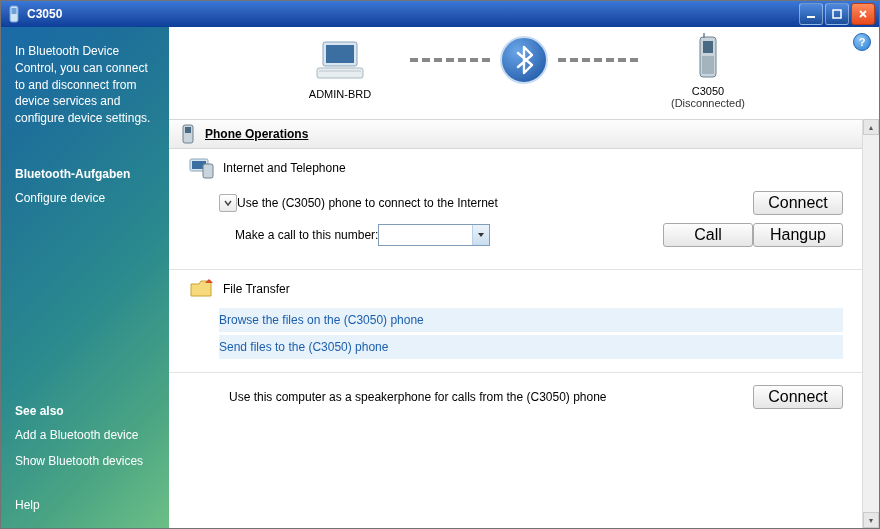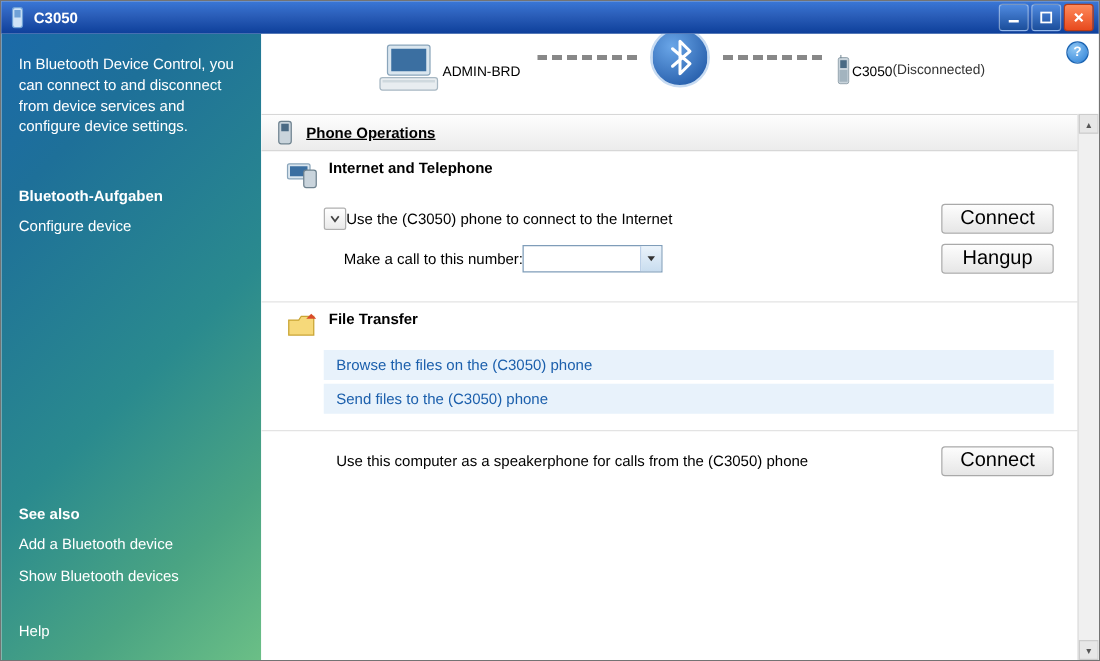--- a/index.html
+++ b/index.html
@@ -66,21 +66,21 @@
   }
   .win-btn svg { display: block; }
 
   
   .body {
     flex: 1;
     display: flex;
     overflow: hidden;
   }
   .sidebar {
-    width: 208px;
+    width: 168px;
     background: linear-gradient(135deg, #1b6aa9 0%, #1e7099 20%, #2a8a8e 55%, #4aa483 80%, #6bbf86 100%);
     color: #fff;
     padding: 16px 14px;
     box-sizing: border-box;
     display: flex;
     flex-direction: column;
     font-size: 12px;
   }
   .sidebar .desc {
     line-height: 1.4;
@@ -133,21 +133,21 @@
   }
   .device-row {
     display: flex;
     align-items: center;
     justify-content: center;
     padding: 4px 30px 10px 30px;
     gap: 10px;
   }
   .device {
     display: flex;
-    flex-direction: row;
+    flex-direction: column;
     align-items: center;
     width: 120px;
     font-size: 11px;
     text-align: center;
   }
   .device svg { display: block; }
   .dash {
     height: 4px;
     width: 80px;
     background: repeating-linear-gradient(to right, #888 0 8px, transparent 8px 12px);
@@ -224,22 +224,23 @@
     display: flex;
     align-items: center;
     justify-content: center;
   }
   .section-body {
     padding: 6px 20px 18px 20px;
   }
   .section-body.tight { padding-bottom: 10px; }
   .sub-header {
     display: flex;
+    align-items: center;
     gap: 8px;
-    font-weight: bold;
+    font-weight: normal;
     margin-bottom: 6px;
   }
   .sub-header .sicon {
     width: 26px;
     height: 26px;
     display: flex;
     align-items: center;
     justify-content: center;
   }
   .row {
@@ -287,21 +288,21 @@
     display: flex;
     align-items: center;
     justify-content: center;
     border-left: 1px solid #bcd0e8;
     background: linear-gradient(to bottom,#eaf3fb,#c9ddef);
     cursor: pointer;
   }
   .link-row {
     background: #e8f2fb;
     color: #1b5fac;
-    padding: 5px 10px;
+    padding: 5px 0;
     margin-left: 30px;
     margin-bottom: 3px;
     cursor: pointer;
     font-size: 12px;
   }
   .plain-indent {
     margin-left: 40px;
     padding: 6px 0;
     display: flex;
     align-items: center;
@@ -426,20 +427,21 @@
               <span>Make a call to this number:</span>
               <div class="combo">
                 <span style="flex:1"></span>
                 <div class="dd">
                   <svg width="8" height="8">
                       <path d="M1 2 L4 6 L7 2" fill="#333"></path>
                     </svg>
                 </div>
               </div>
               <div class="spacer"></div>
+              <button class="btn">Call</button>
               <button class="btn">Hangup</button>
             </div>
           </div>
 
           <div class="section-body tight" style="border-top:1px solid #e3e3e3;">
             <div class="sub-header">
               <div class="sicon">
                 <svg width="26" height="22" viewBox="0 0 26 22">
                   <path d="M2 6 L10 6 L12 3 L22 3 L22 18 L2 18 Z" fill="#f6d97a" stroke="#c9a432"></path>
                   <path d="M16 5 L24 5 L20 1 Z" fill="#d94b2a"></path>

